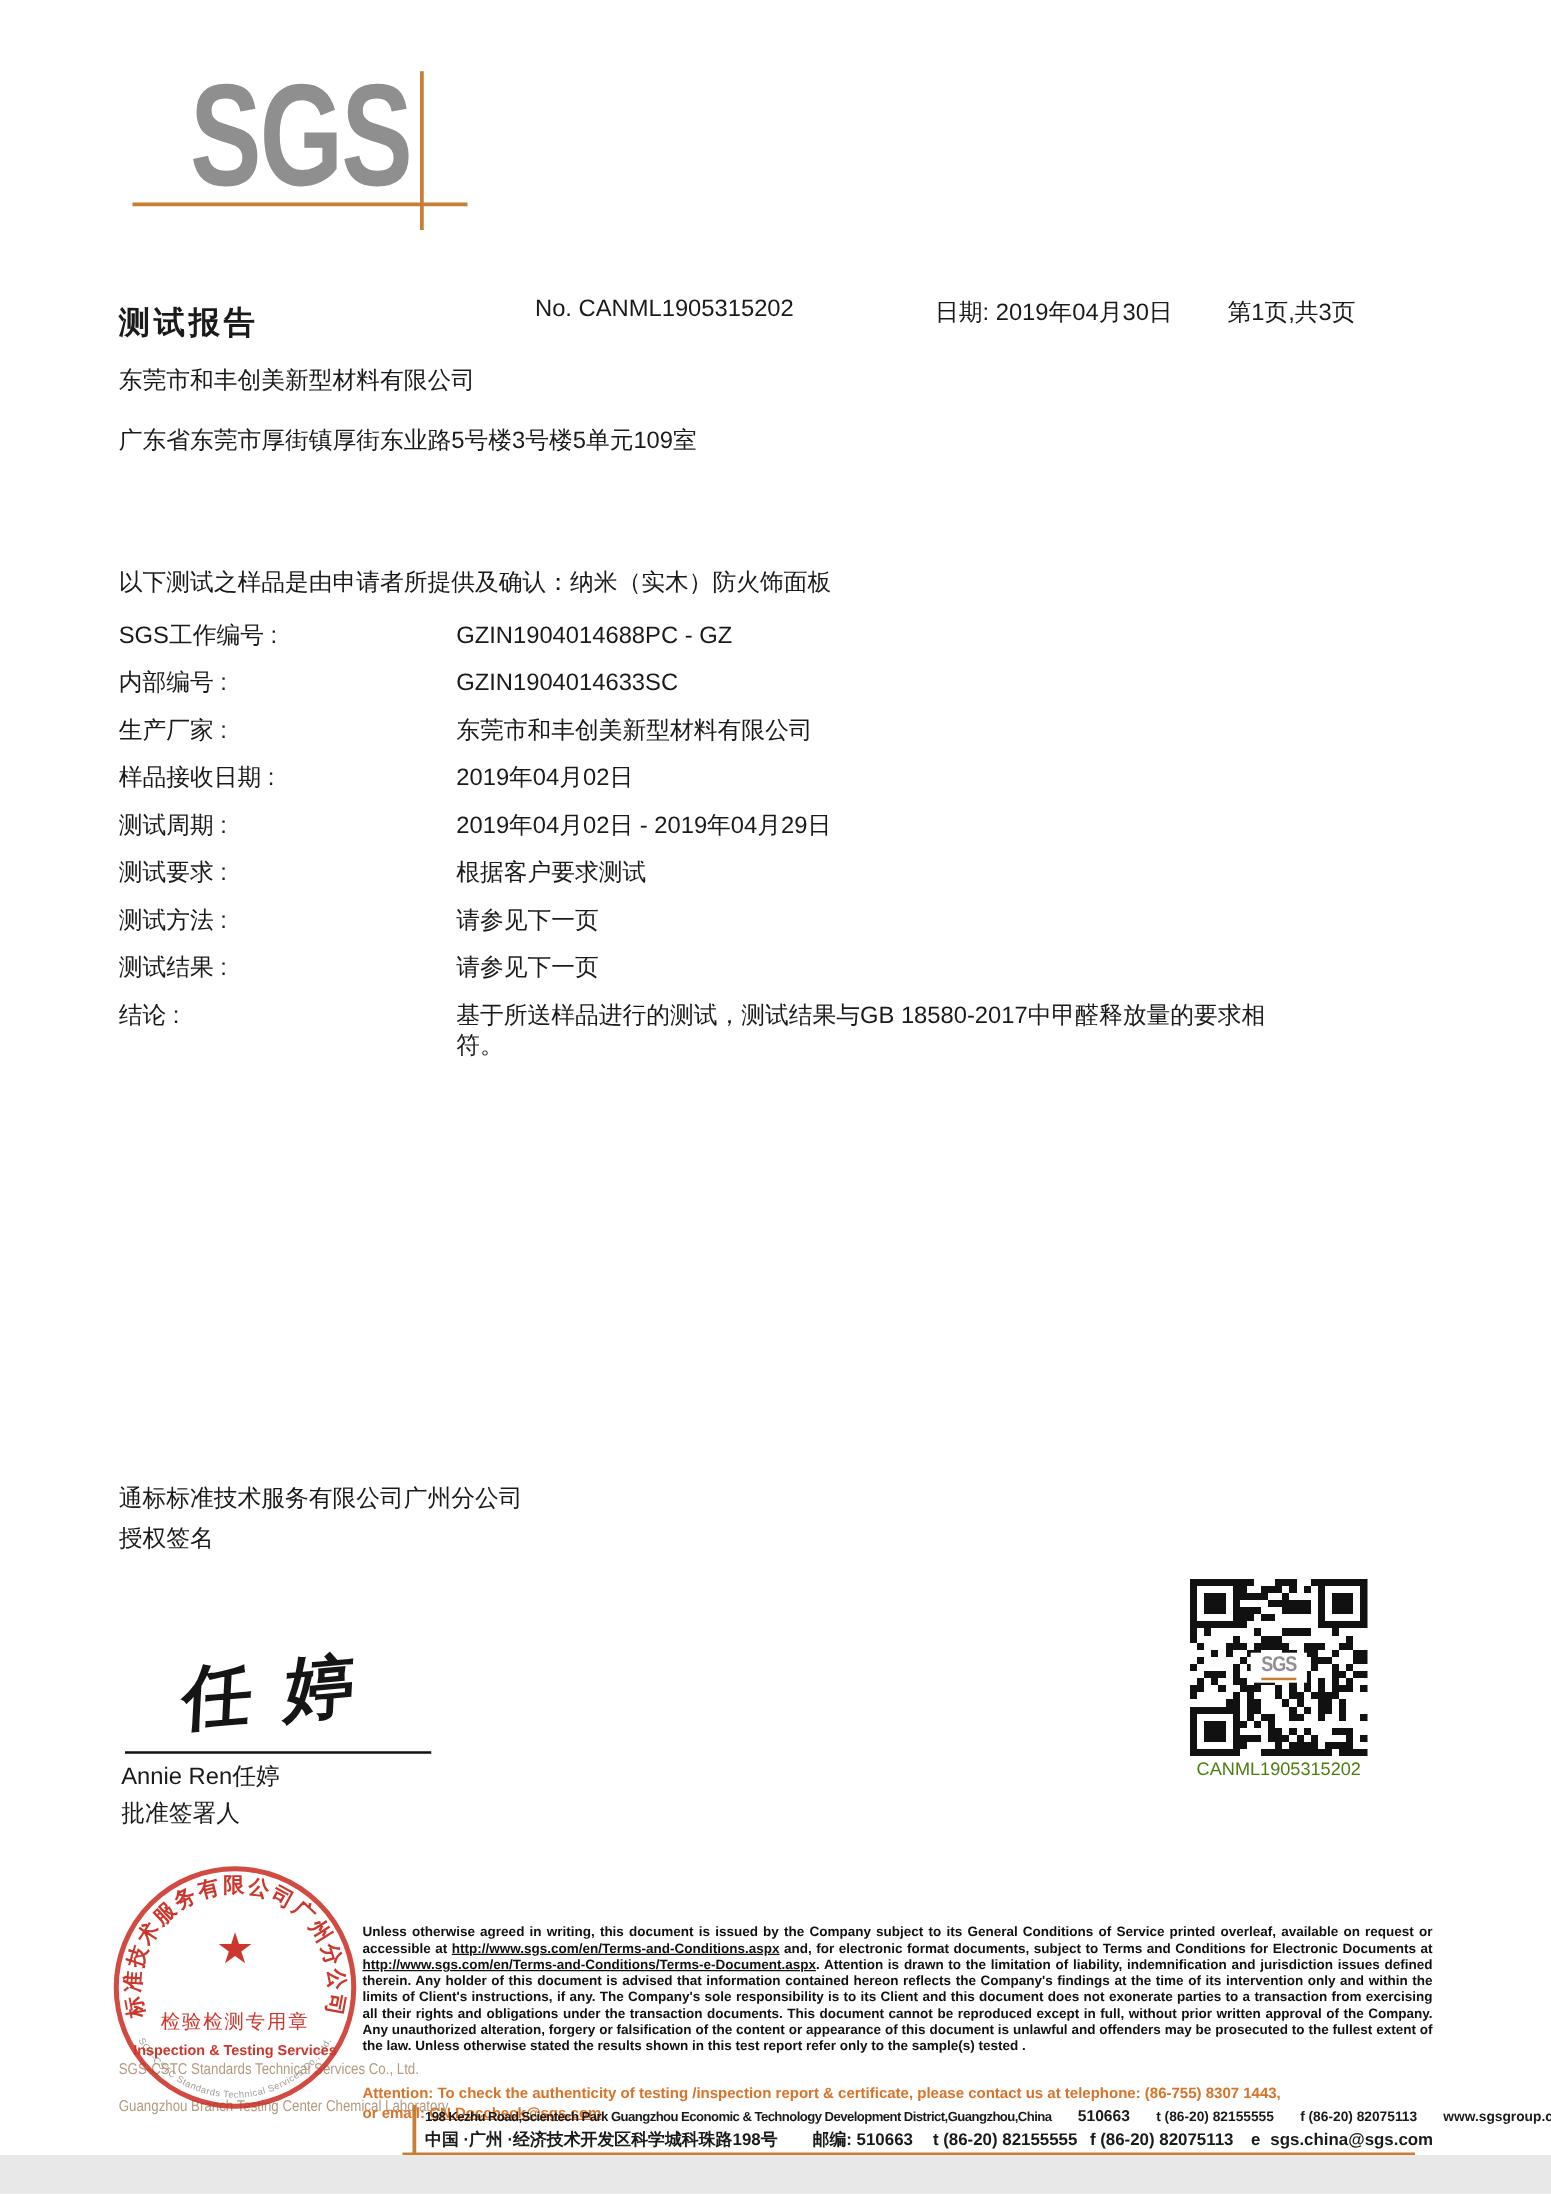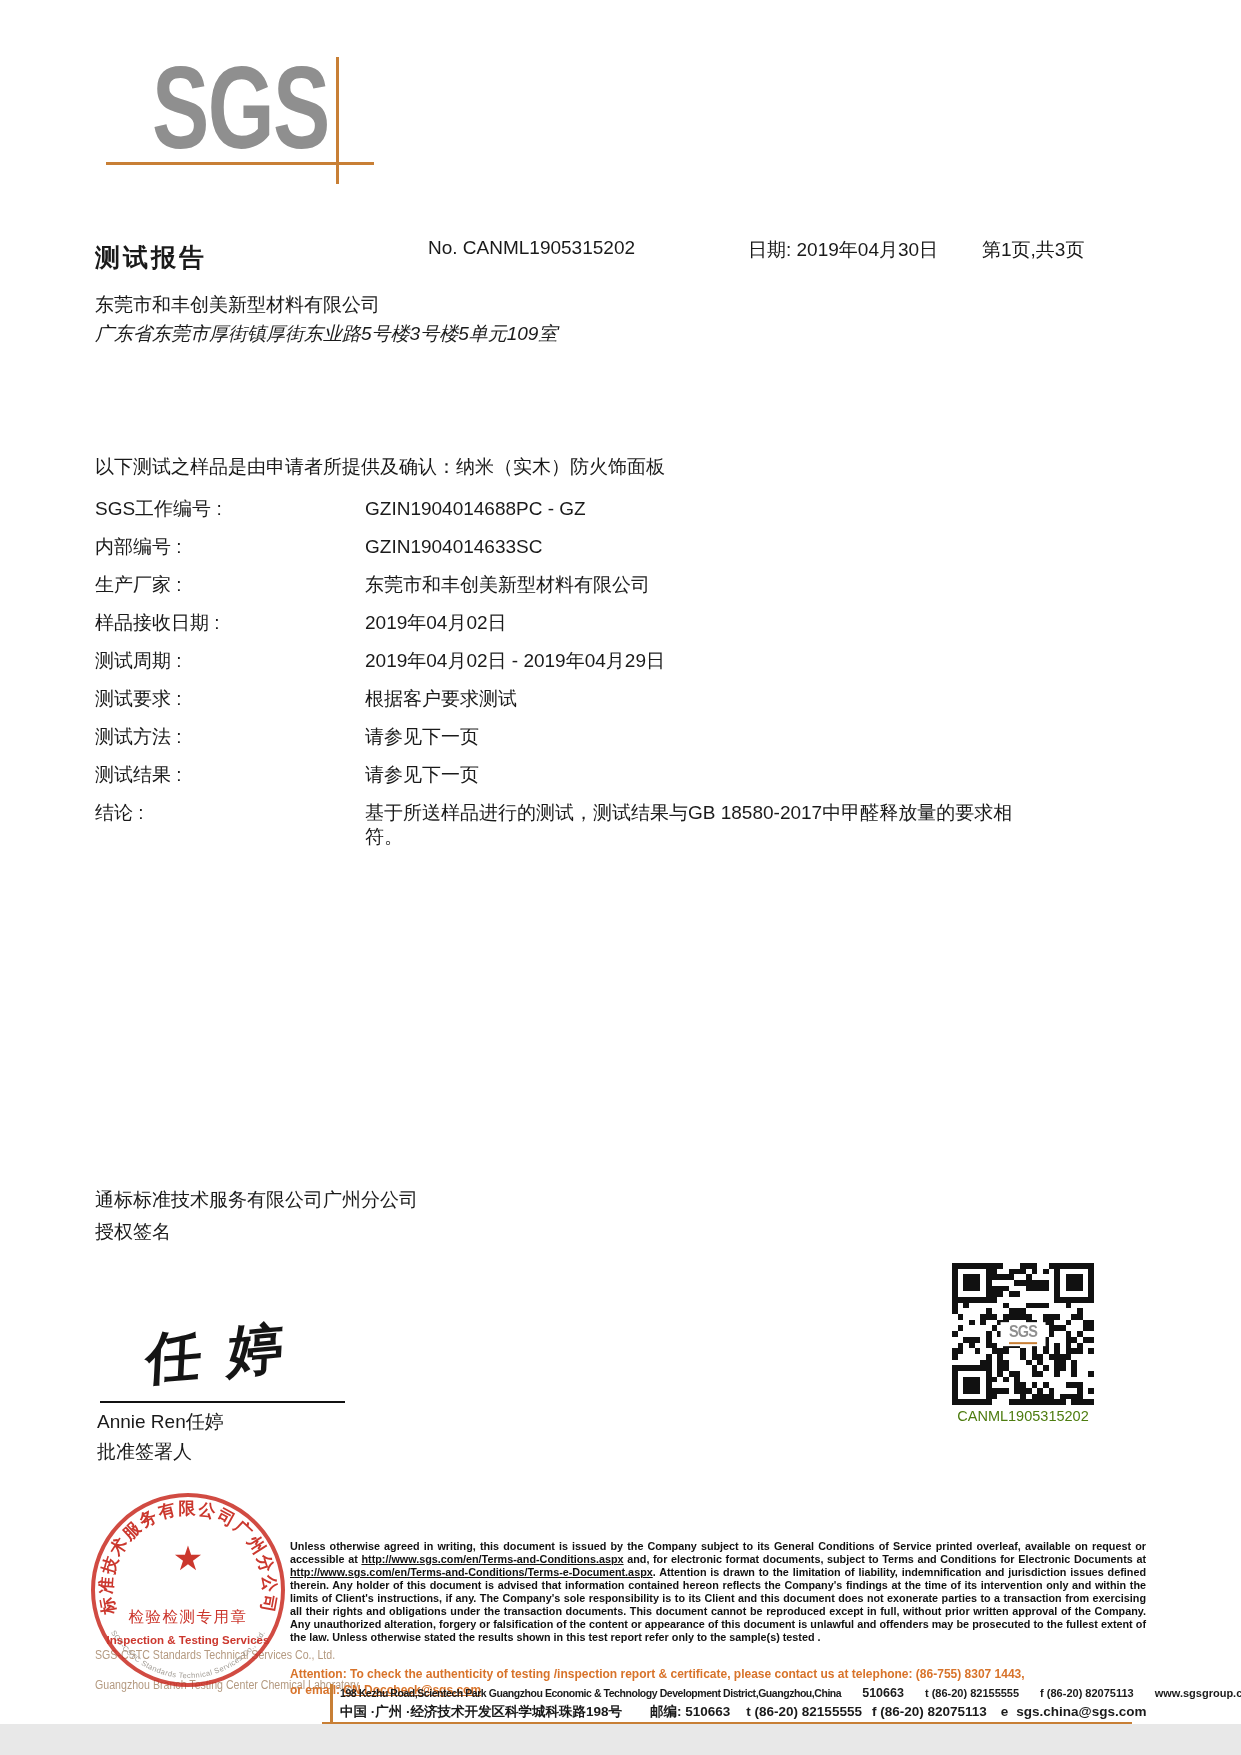--- a/index.html
+++ b/index.html
@@ -14,21 +14,21 @@
   .logo-vline{left:336px;top:57px;width:3px;height:127px;background:#c87f35;}
 
   
   .rpt-title{left:95px;top:241px;font-size:25px;font-weight:bold;letter-spacing:3px;}
   .rpt-no{left:428px;top:237px;font-size:19px;}
   .rpt-date{left:748px;top:237px;font-size:19px;}
   .rpt-page{left:982px;top:237px;font-size:19px;}
 
   .cn{font-size:19px;line-height:24px;}
   .applicant-company{left:95px;top:293px;}
-  .applicant-address{left:95px;top:322px;font-style:italic;}
+  .applicant-address{left:95px;top:341px;}
   .sample-stmt{left:95px;top:455px;}
 
   .fields{left:95px;top:497px;width:1070px;}
   .frow{display:flex;margin-bottom:14px;font-size:19px;line-height:24px;}
   .flabel{flex:0 0 270px;}
   .fvalue{max-width:660px;}
 
   .issuer-branch{left:95px;top:1188px;}
   .issuer-auth{left:95px;top:1220px;}
 

